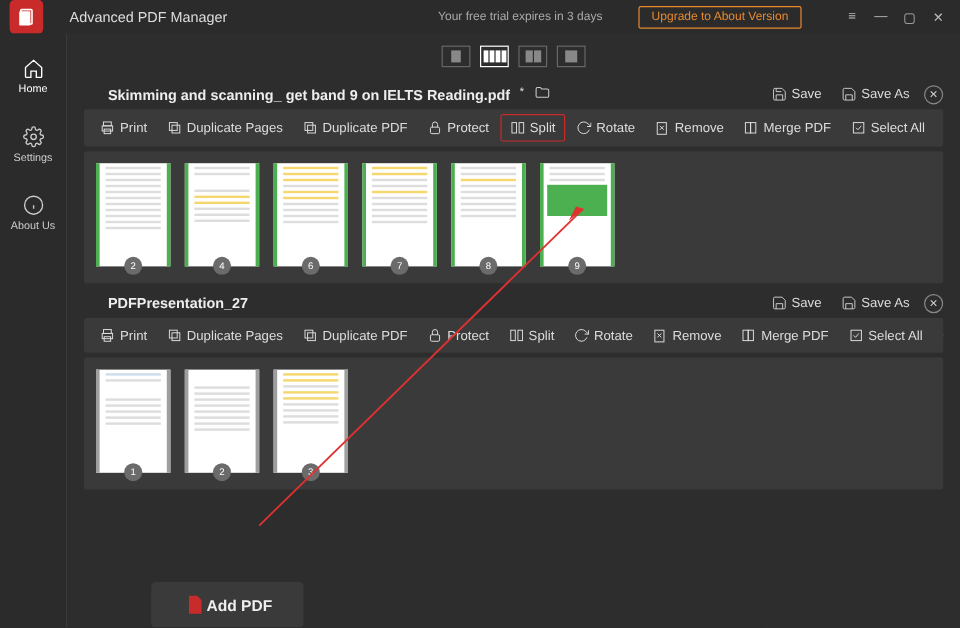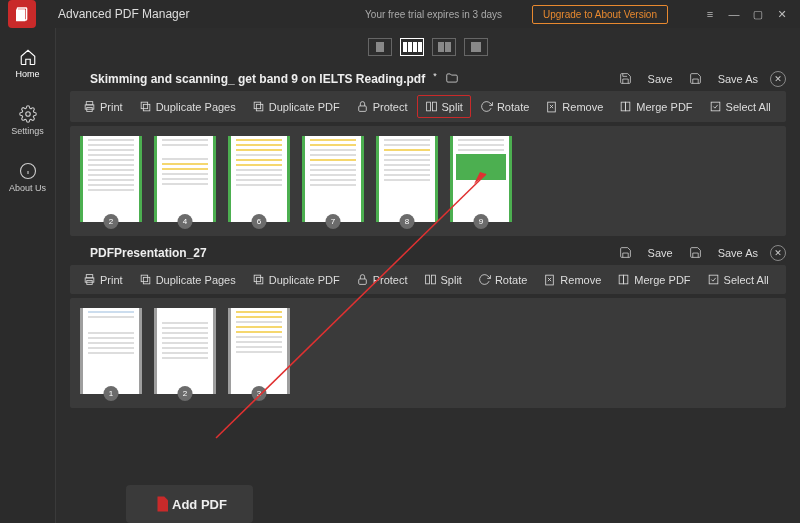--- a/index.html
+++ b/index.html
@@ -25,21 +25,21 @@
 .vs.sel{border-color:#fff}
 .vs .box{display:flex;gap:1px}
 .vs .b{width:4px;height:10px;background:#888}
 .vs.sel .b{background:#fff}
 .doc-group { padding:8px 14px 0 14px; }
 .doc-header { display:flex; align-items:center; gap:8px; margin-bottom:2px;margin-left:20px; }
 .doc-title { font-size:12px; font-weight:600; color:#eee; }
 .star{font-size:9px;color:#eee; position:relative;top:-3px}
 .folder-ic svg{width:14px;height:14px;stroke:#ccc;fill:none;stroke-width:1.5}
 .doc-header .spacer{flex:1}
-.hdr-btn { display:flex; align-items:center; gap:16px; color:#ddd; cursor:pointer; font-size:11px; padding:2px 4px; }
+.hdr-btn { display:flex; align-items:center; gap:4px; color:#ddd; cursor:pointer; font-size:11px; padding:2px 4px; }
 .hdr-btn svg{width:13px;height:13px;stroke:#ccc;fill:none;stroke-width:1.5}
 .close-doc{width:16px;height:16px;border:1px solid #888;border-radius:50%;display:flex;align-items:center;justify-content:center;font-size:9px;color:#ccc;cursor:pointer}
 .toolbar { background:#3a3a3a; border-radius:2px; display:flex; align-items:center; padding:4px 6px; gap:2px; margin-top:4px; overflow:hidden;}
 .tbtn { display:flex; align-items:center; gap:4px; color:#ddd; cursor:pointer; font-size:11px; padding:4px 7px; border-radius:2px; white-space:nowrap;}
 .tbtn svg{width:13px;height:13px;stroke:#ddd;fill:none;stroke-width:1.5}
 .tbtn.boxed{border:1px solid #c92a2a;}
 .more-dot{padding:4px 8px;cursor:pointer;color:#ccc}
 .thumbs { background:#3a3a3a; border-radius:2px; margin-top:4px; padding:10px 10px 14px 10px; display:flex; gap:12px; overflow:hidden;}
 .thumb { position:relative; }
 .page { width:62px; height:86px; background:#fff; border:1px solid #4caf50; border-width:0 3px; position:relative; overflow:hidden;}

